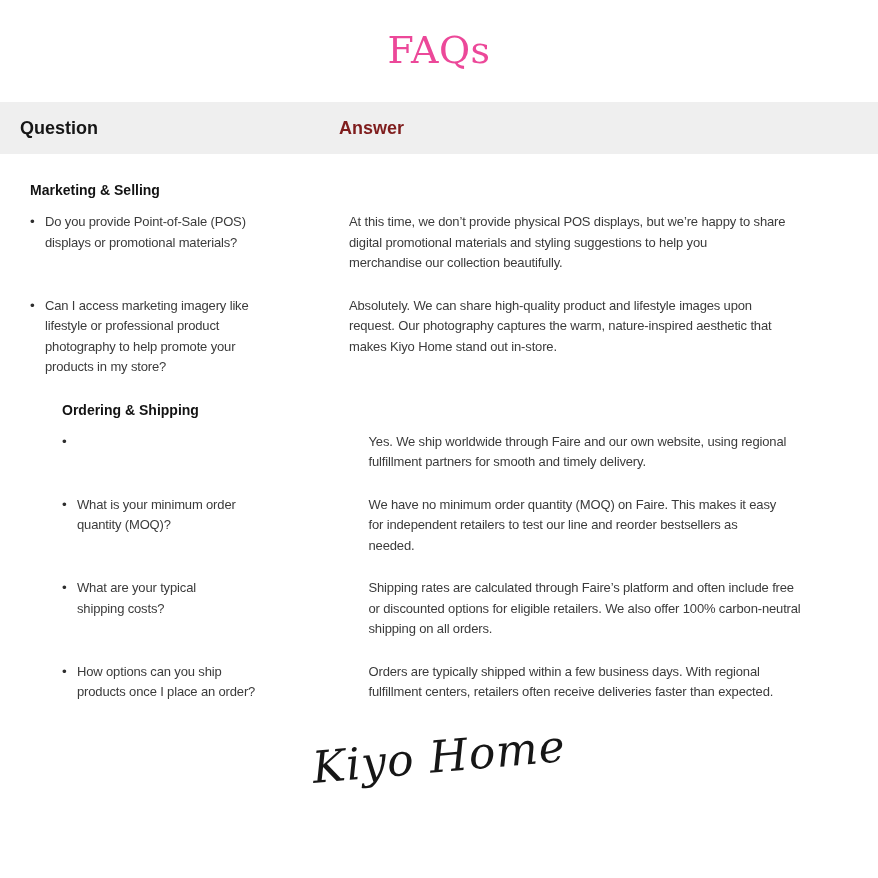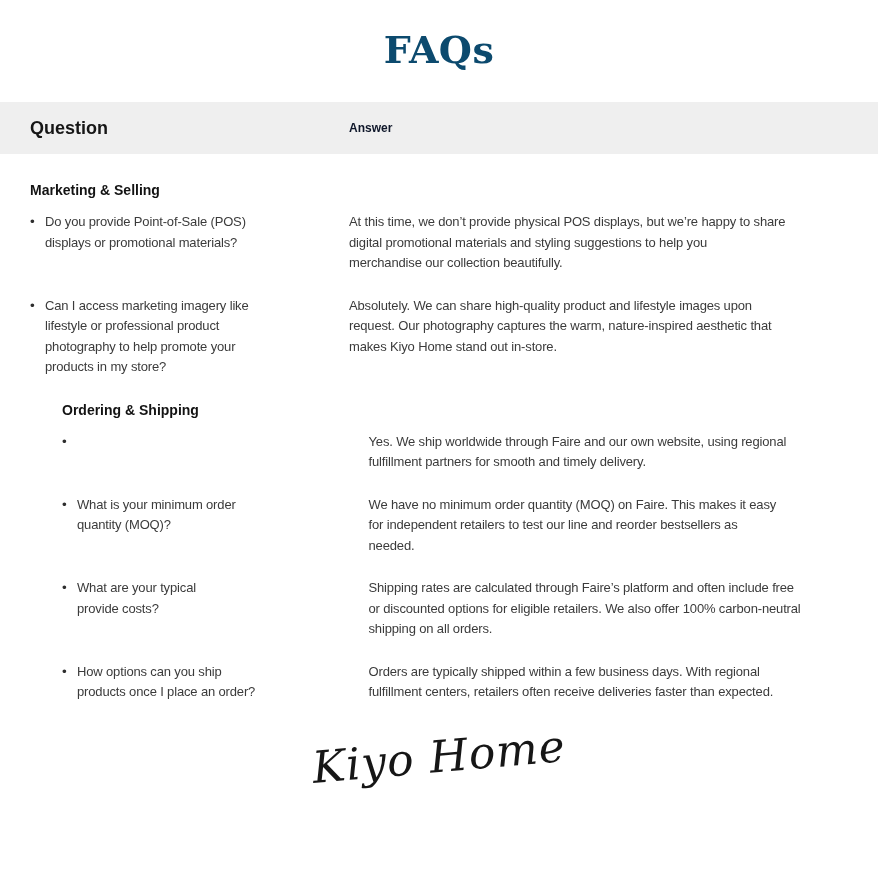--- a/index.html
+++ b/index.html
@@ -12,46 +12,46 @@
     width: 878px;
     height: 878px;
     background: #ffffff;
     overflow: hidden;
     box-sizing: border-box;
   }
   .page-title {
     padding-top: 26px;
     text-align: center;
     font-family: "DejaVu Serif", serif;
-    font-weight: 700;
+    font-weight: 400;
     font-size: 38px;
     line-height: 48px;
-    color: #0c4a6e;
+    color: #ec4899;
     letter-spacing: 0.5px;
   }
   .header-band {
     margin-top: 28px;
     height: 52px;
     background: #efefef;
     display: flex;
     align-items: center;
-    padding-left: 30px;
+    padding-left: 20px;
     box-sizing: border-box;
   }
   .header-band .col-q {
     width: 319px;
     font-weight: 700;
     font-size: 18px;
     color: #161616;
   }
   .header-band .col-a {
     flex: 1;
     font-weight: 700;
-    font-size: 12px;
-    color: #0f172a;
+    font-size: 18px;
+    color: #7f1d1d;
   }
   .content {
     padding: 26px 30px 0 30px;
   }
   .section + .section {
     margin-top: 22px;
     margin-left: 32px;
   }
   .section-heading {
     font-weight: 700;
@@ -162,21 +162,21 @@
         </div>
         <div class="a-cell a-text">We have no minimum order quantity (MOQ) on Faire. This makes it easy
 for independent retailers to test our line and reorder bestsellers as
 needed.</div>
       </div>
 
       <div class="faq-row">
         <div class="q-cell">
           <span class="bullet">•</span>
           <span class="q-text">What are your typical
-provide costs?</span>
+shipping costs?</span>
         </div>
         <div class="a-cell a-text">Shipping rates are calculated through Faire’s platform and often include free
 or discounted options for eligible retailers. We also offer 100% carbon-neutral
 shipping on all orders.</div>
       </div>
 
       <div class="faq-row">
         <div class="q-cell">
           <span class="bullet">•</span>
           <span class="q-text">How options can you ship

